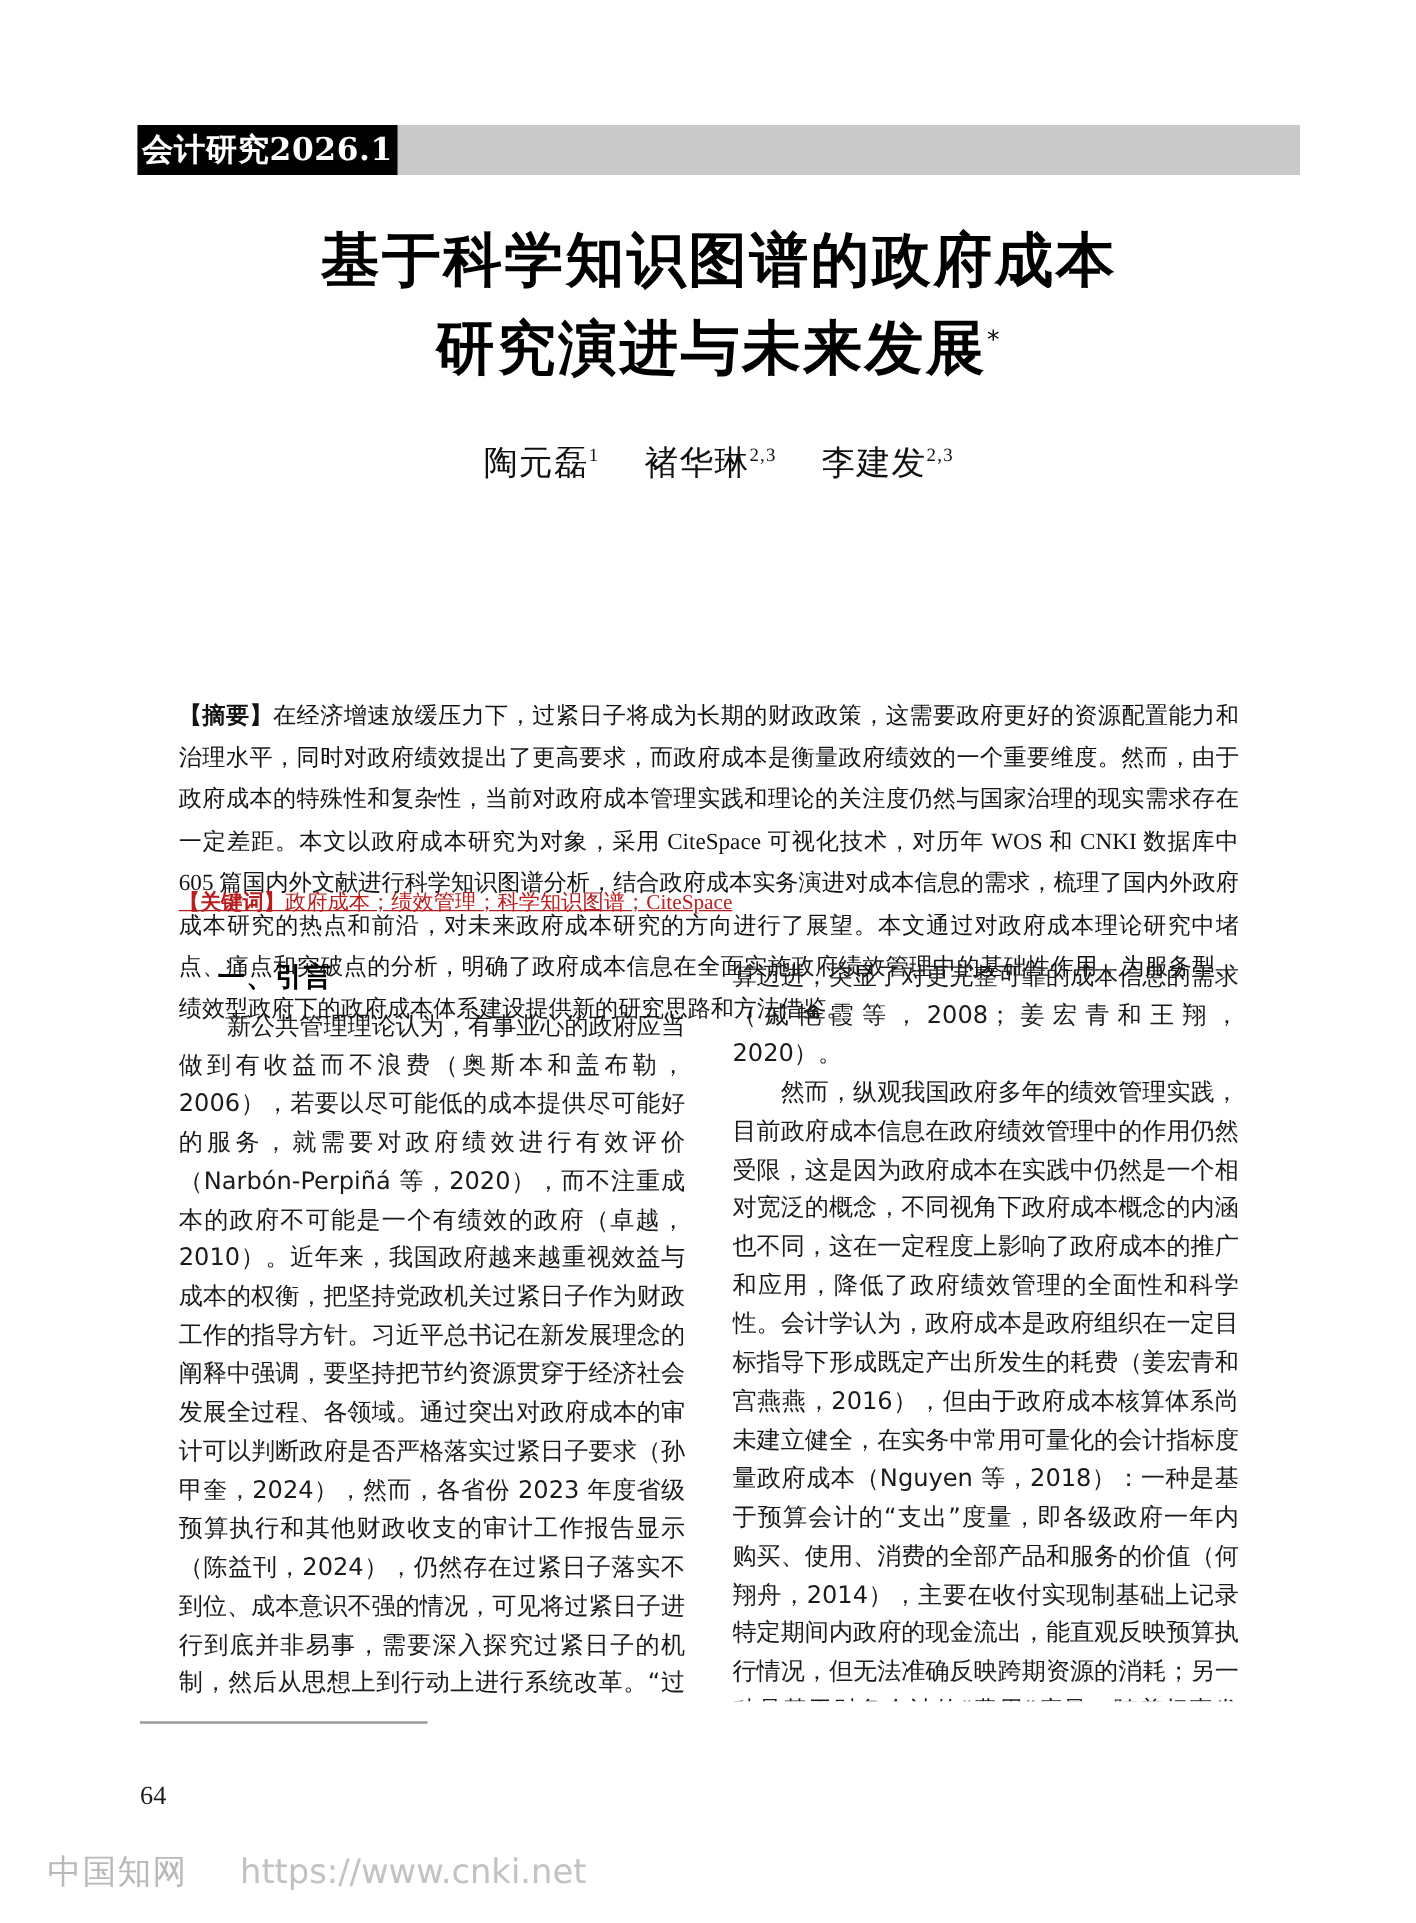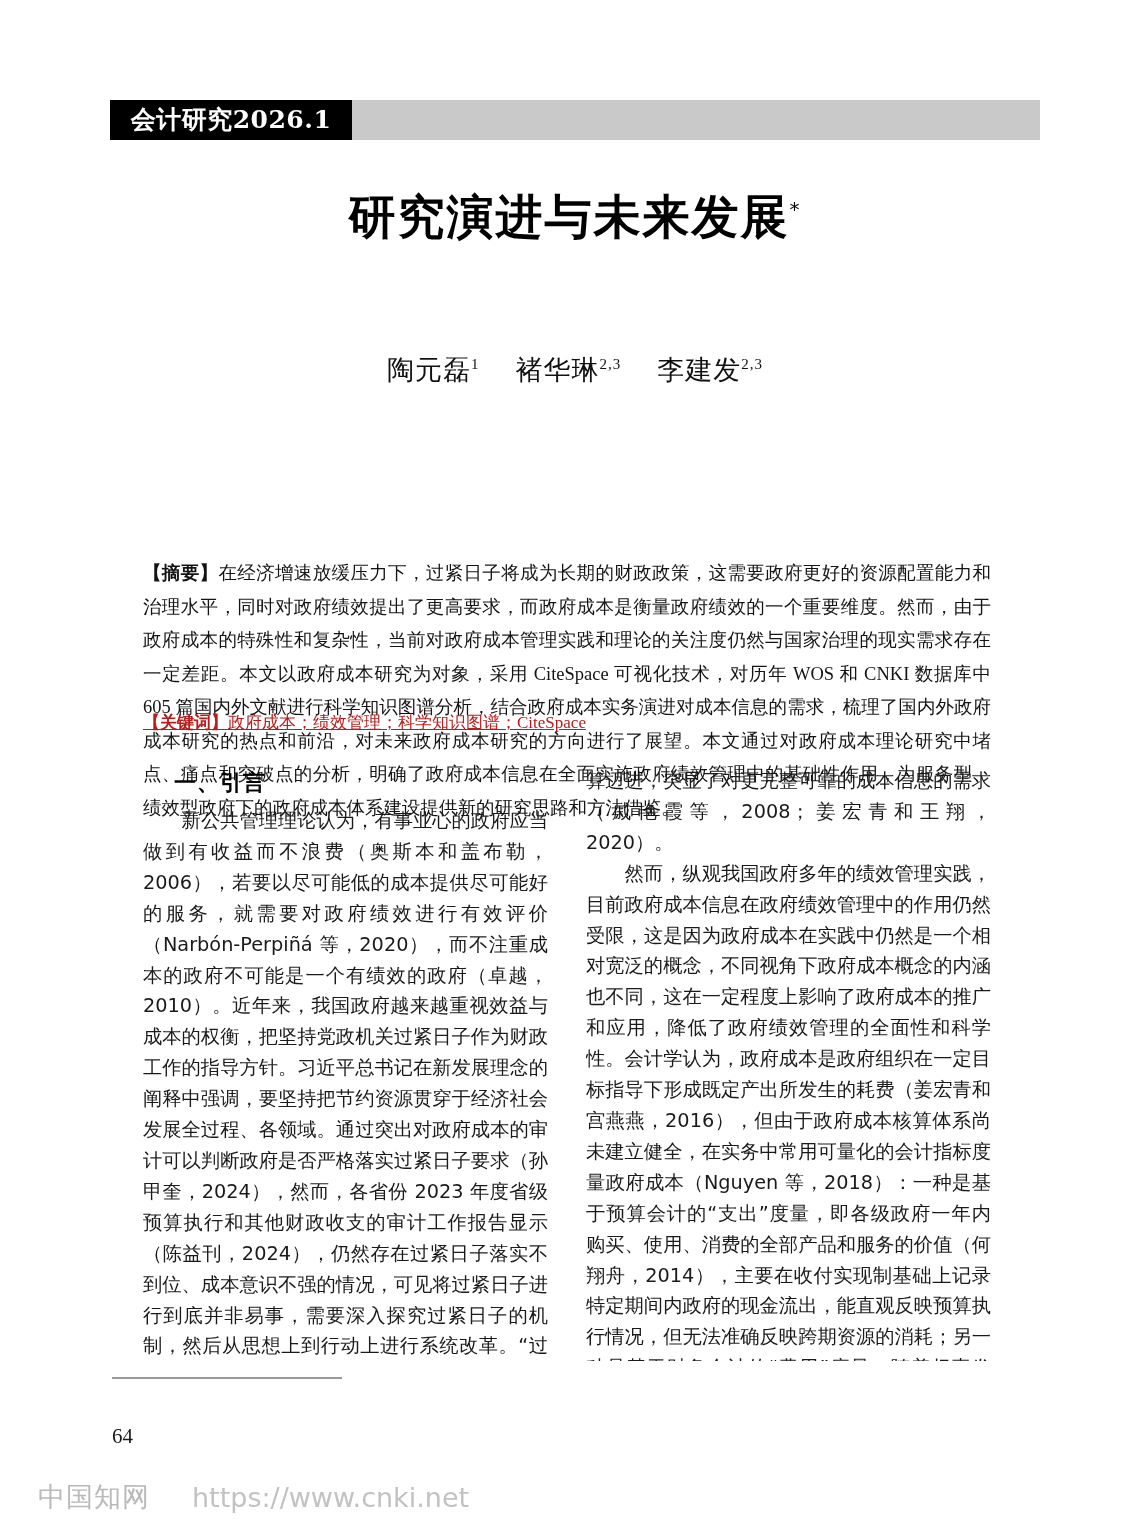--- a/index.html
+++ b/index.html
@@ -29,21 +29,21 @@
     left: 110px;
     top: 100px;
     width: 930px;
     height: 40px;
     background: #c9c9c9;
   }
   .header-tag {
     position: absolute;
     left: 110px;
     top: 100px;
-    width: 242px;
+    width: 208px;
     height: 40px;
     background: #000000;
     color: #ffffff;
     font-family: "DejaVu Serif", "Liberation Serif", serif;
     font-size: 25px;
     font-weight: bold;
     letter-spacing: 0.5px;
     line-height: 40px;
     text-align: center;
     white-space: nowrap;
@@ -235,20 +235,21 @@
 </style>
 </head>
 <body>
 
 <div class="page">
 
   <div class="header-band"></div>
   <div class="header-tag">会计研究2026.1</div>
 
   <div class="title-block">
+    <div class="title-line">基于科学知识图谱的政府成本</div>
     <div class="title-line"><span>研究演进与未来发展</span><span class="star">*</span></div>
   </div>
 
   <div class="authors">
     <span class="au"><span>陶元磊</span><sup>1</sup></span><span class="au"><span>褚华琳</span><sup>2,3</sup></span><span class="au"><span>李建发</span><sup>2,3</sup></span>
   </div>
 
 
   <div class="abstract"><span class="lbl">【摘要】</span><span>在经济增速放缓压力下，过紧日子将成为长期的财政政策，这需要政府更好的资源配置能力和治理水平，同时对政府绩效提出了更高要求，而政府成本是衡量政府绩效的一个重要维度。然而，由于政府成本的特殊性和复杂性，当前对政府成本管理实践和理论的关注度仍然与国家治理的现实需求存在一定差距。本文以政府成本研究为对象，采用 CiteSpace 可视化技术，对历年 WOS 和 CNKI 数据库中 605 篇国内外文献进行科学知识图谱分析，结合政府成本实务演进对成本信息的需求，梳理了国内外政府成本研究的热点和前沿，对未来政府成本研究的方向进行了展望。本文通过对政府成本理论研究中堵点、痛点和突破点的分析，明确了政府成本信息在全面实施政府绩效管理中的基础性作用，为服务型、绩效型政府下的政府成本体系建设提供新的研究思路和方法借鉴。</span></div>
 

